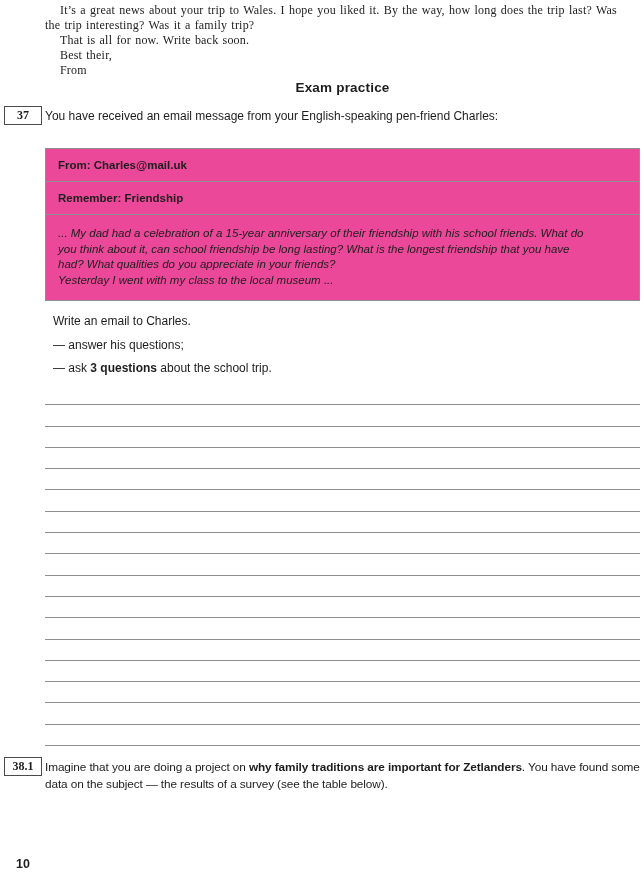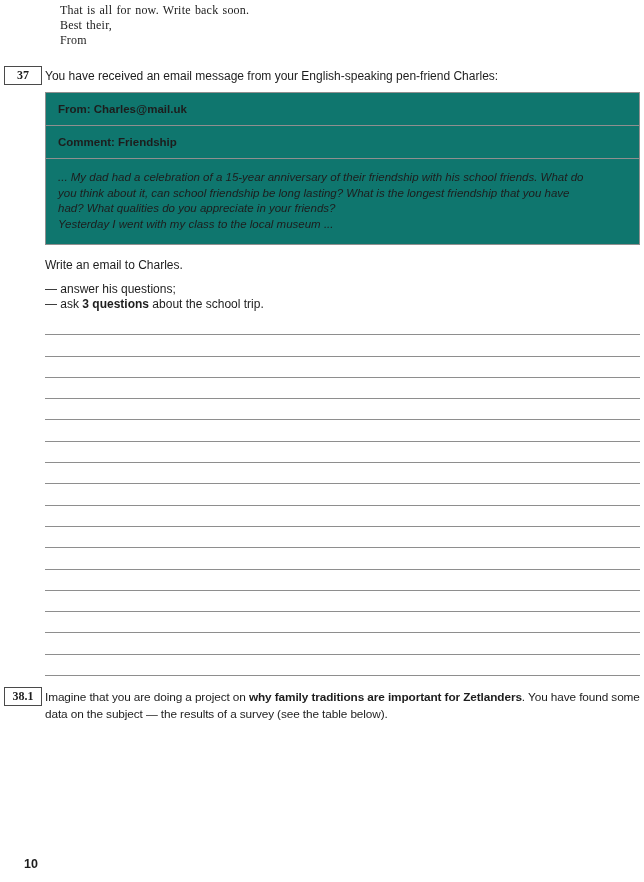--- a/index.html
+++ b/index.html
@@ -29,82 +29,85 @@
   }
   .indent{text-indent:15px;}
   .prewrap{white-space:pre-line;}
   
   .heading{
     font-size:13.5px;font-weight:bold;
     text-align:center;margin:2px 0 0 0;
     letter-spacing:0.2px;color:var(--text);
   }
   
-  .task{position:relative;margin-top:20px;}
+  .task{position:relative;margin-top:13px;}
   .task p{margin:0;font-size:12px;line-height:16px;}
   .task-num{
     position:absolute;left:-41px;top:-2px;
     min-width:30px;height:17px;line-height:17px;
     padding:0 3px;box-sizing:content-box;
     border:1px solid var(--badge-border);
     text-align:center;
     font-family:"Liberation Serif",serif;
     font-weight:bold;font-size:12px;color:var(--text);
     background:#fff;
   }
   
-  .email-box{margin-top:8px;border:1px solid var(--border);background:#0f766e;}
+  .email-box{margin-top:24px;border:1px solid var(--border);background:#ec4899;}
   .email-row{
     border-bottom:1px solid var(--border);
     padding:10px 12px 9px 12px;
     font-weight:bold;font-size:11.5px;line-height:13px;
   }
   .email-body{
     padding:11px 12px 12px 12px;
     font-style:italic;font-size:11.5px;line-height:15.5px;
   }
   .email-body p{margin:0;}
   
   .instructions{margin-top:13px;}
-  .instructions p{margin:0;font-size:12px;line-height:15px;}
+  .instructions p{margin:8px;font-size:12px;line-height:15px;}
   .instructions .gap{margin-top:9px;}
   .instructions b{font-weight:bold;}
   
   .answer-lines{margin-top:2px;}
   .answer-line{height:20.3px;border-bottom:1px solid var(--line);}
   
   .task381{margin-top:13px;}
   .task381 p{font-size:11.8px;line-height:16.5px;letter-spacing:-0.1px;}
   .task381 .bold-line{font-weight:bold;}
   
   .page-number{
-    position:absolute;left:24px;top:857px;
+    position:absolute;left:16px;top:857px;
     font-size:12.5px;font-weight:bold;color:var(--text);
   }
 </style>
 </head>
 <body>
 
 <div class="page">
 
   <section class="intro">
+    <p class="serif indent prewrap">It’s a great news about your trip to Wales. I hope you liked it. By the way, how long does the trip last? Was
+the trip interesting? Was it a family trip?</p>
     <p class="serif indent">That is all for now. Write back soon.</p>
     <p class="serif indent">Best their,</p>
     <p class="serif indent">From</p>
   </section>
 
+  <h1 class="heading">Exam practice</h1>
 
   <section class="task">
     <span class="task-num">37</span>
     <p>You have received an email message from your English-speaking pen-friend Charles:</p>
   </section>
 
   <div class="email-box">
     <div class="email-row">From: Charles@mail.uk</div>
-    <div class="email-row">Comment: Friendship</div>
+    <div class="email-row">Remember: Friendship</div>
     <div class="email-body">
       <p class="prewrap">... My dad had a celebration of a 15-year anniversary of their friendship with his school friends. What do
 you think about it, can school friendship be long lasting? What is the longest friendship that you have
 had? What qualities do you appreciate in your friends?</p>
       <p>Yesterday I went with my class to the local museum ...</p>
     </div>
   </div>
 
   <section class="instructions">
     <p>Write an email to Charles.</p>

